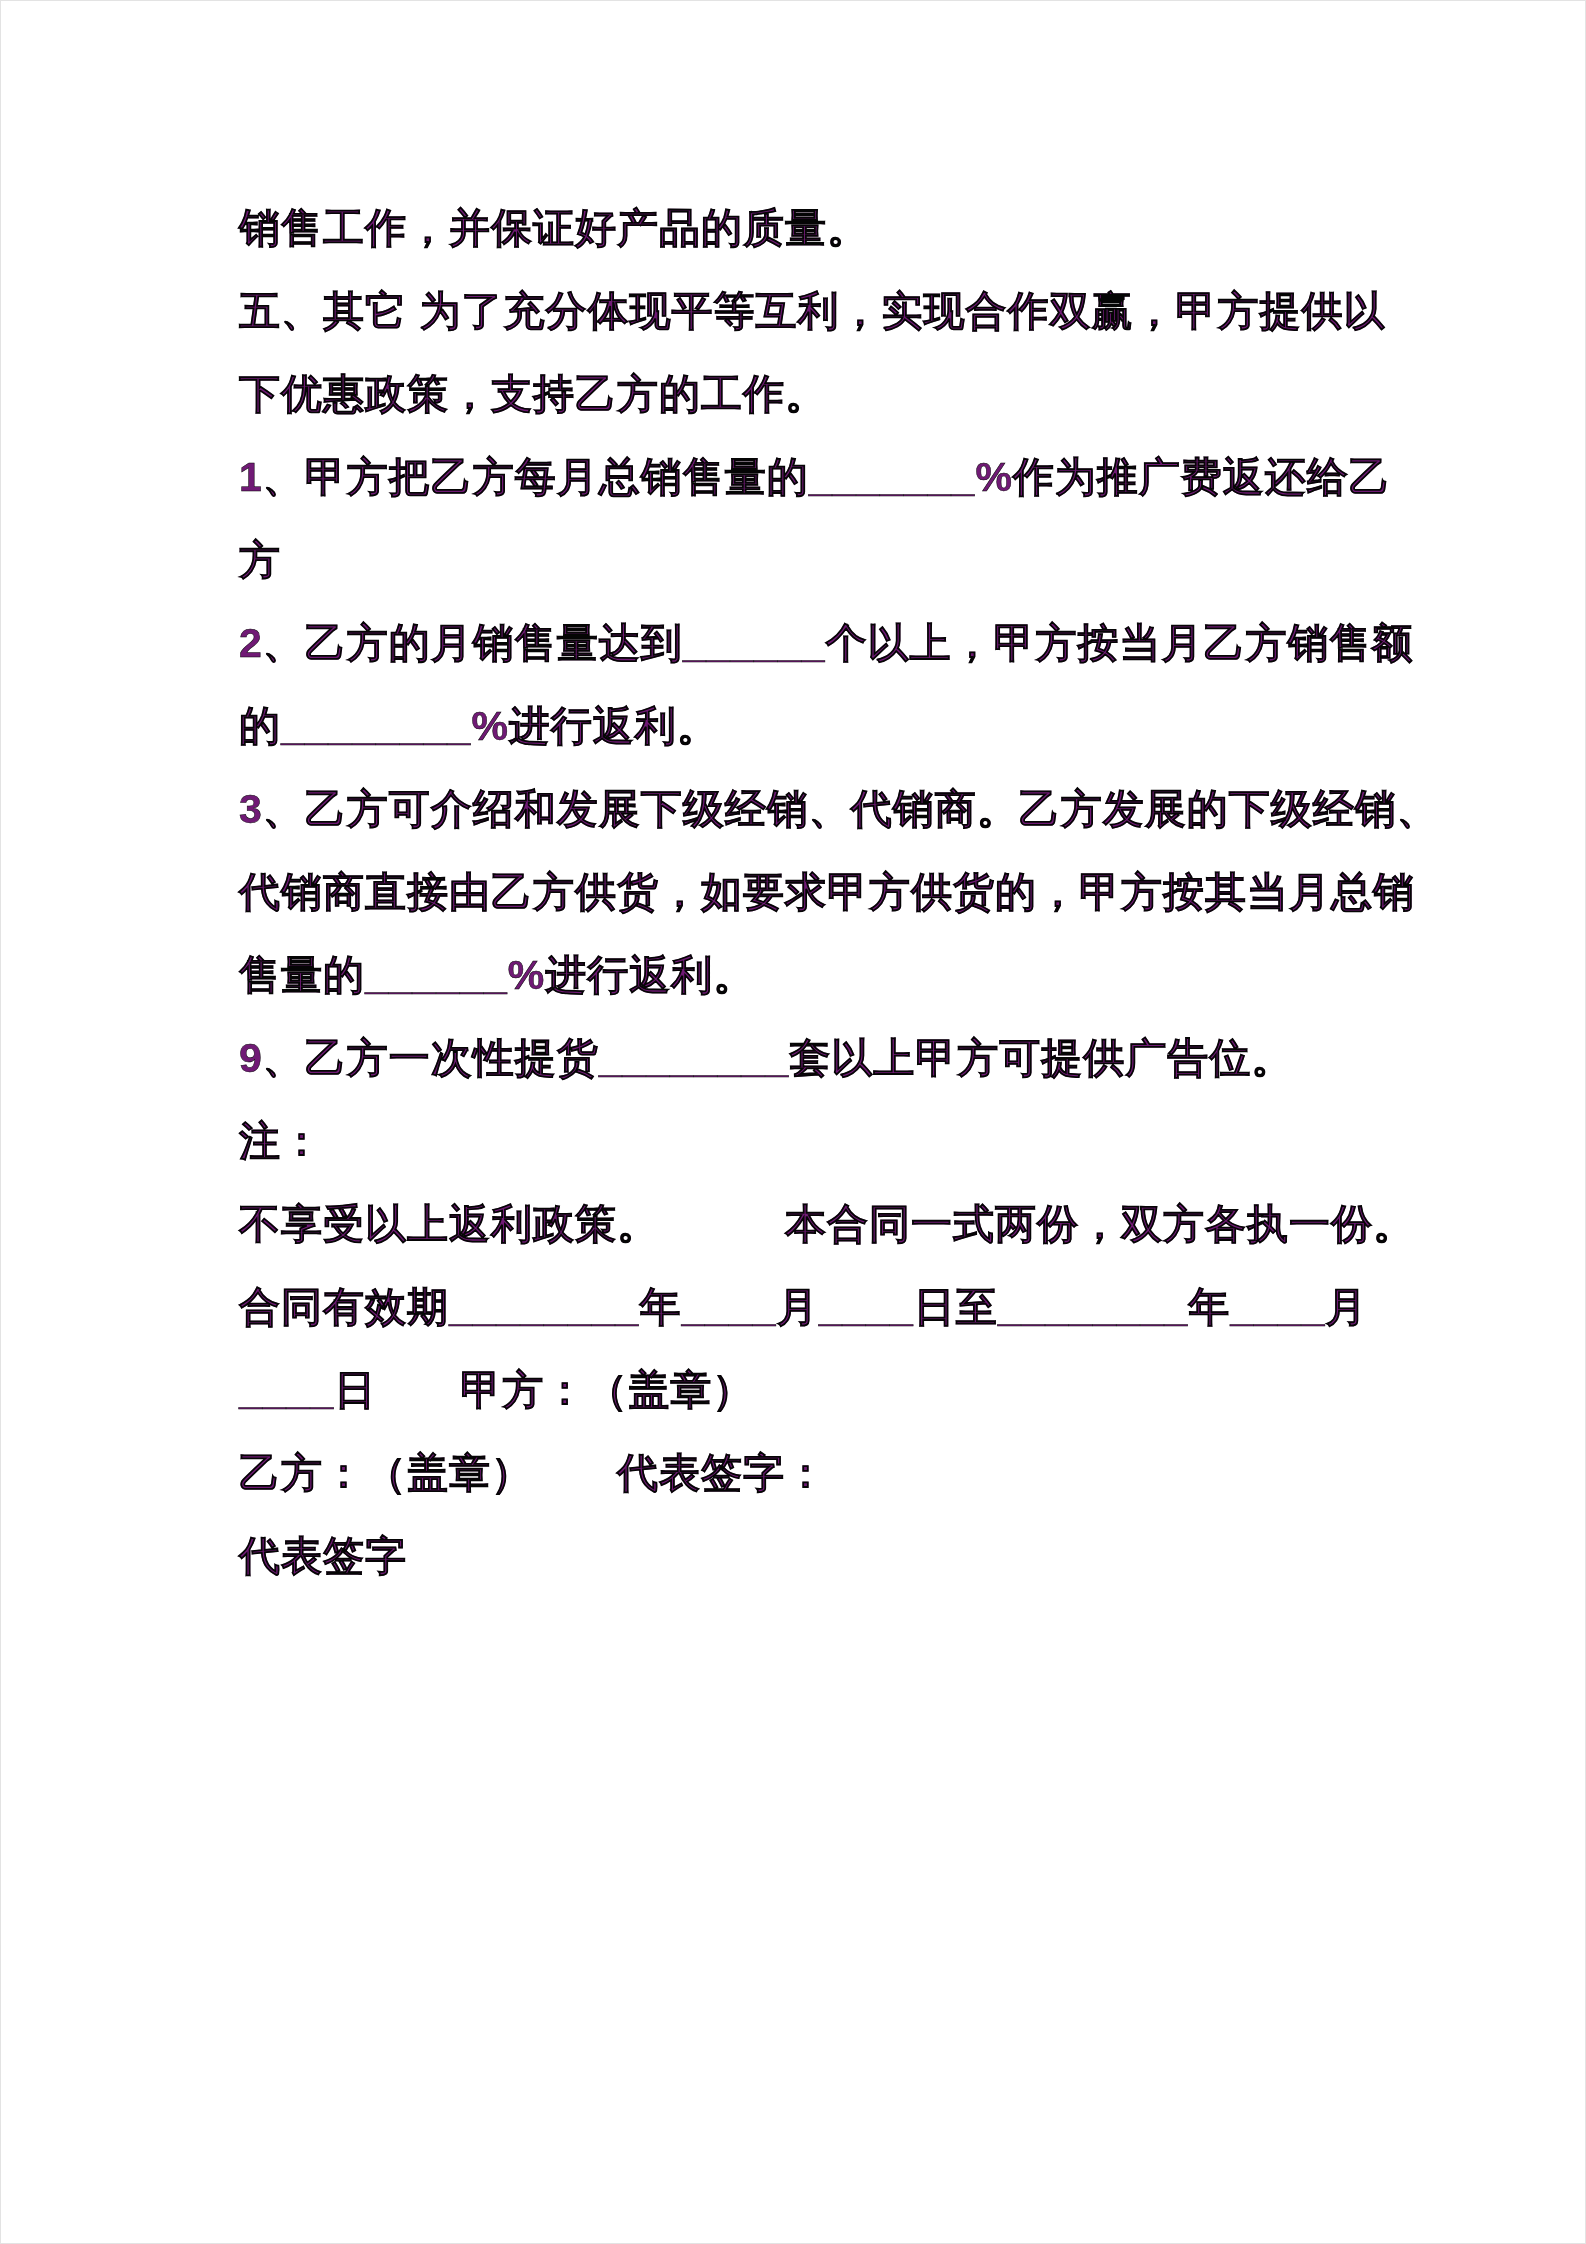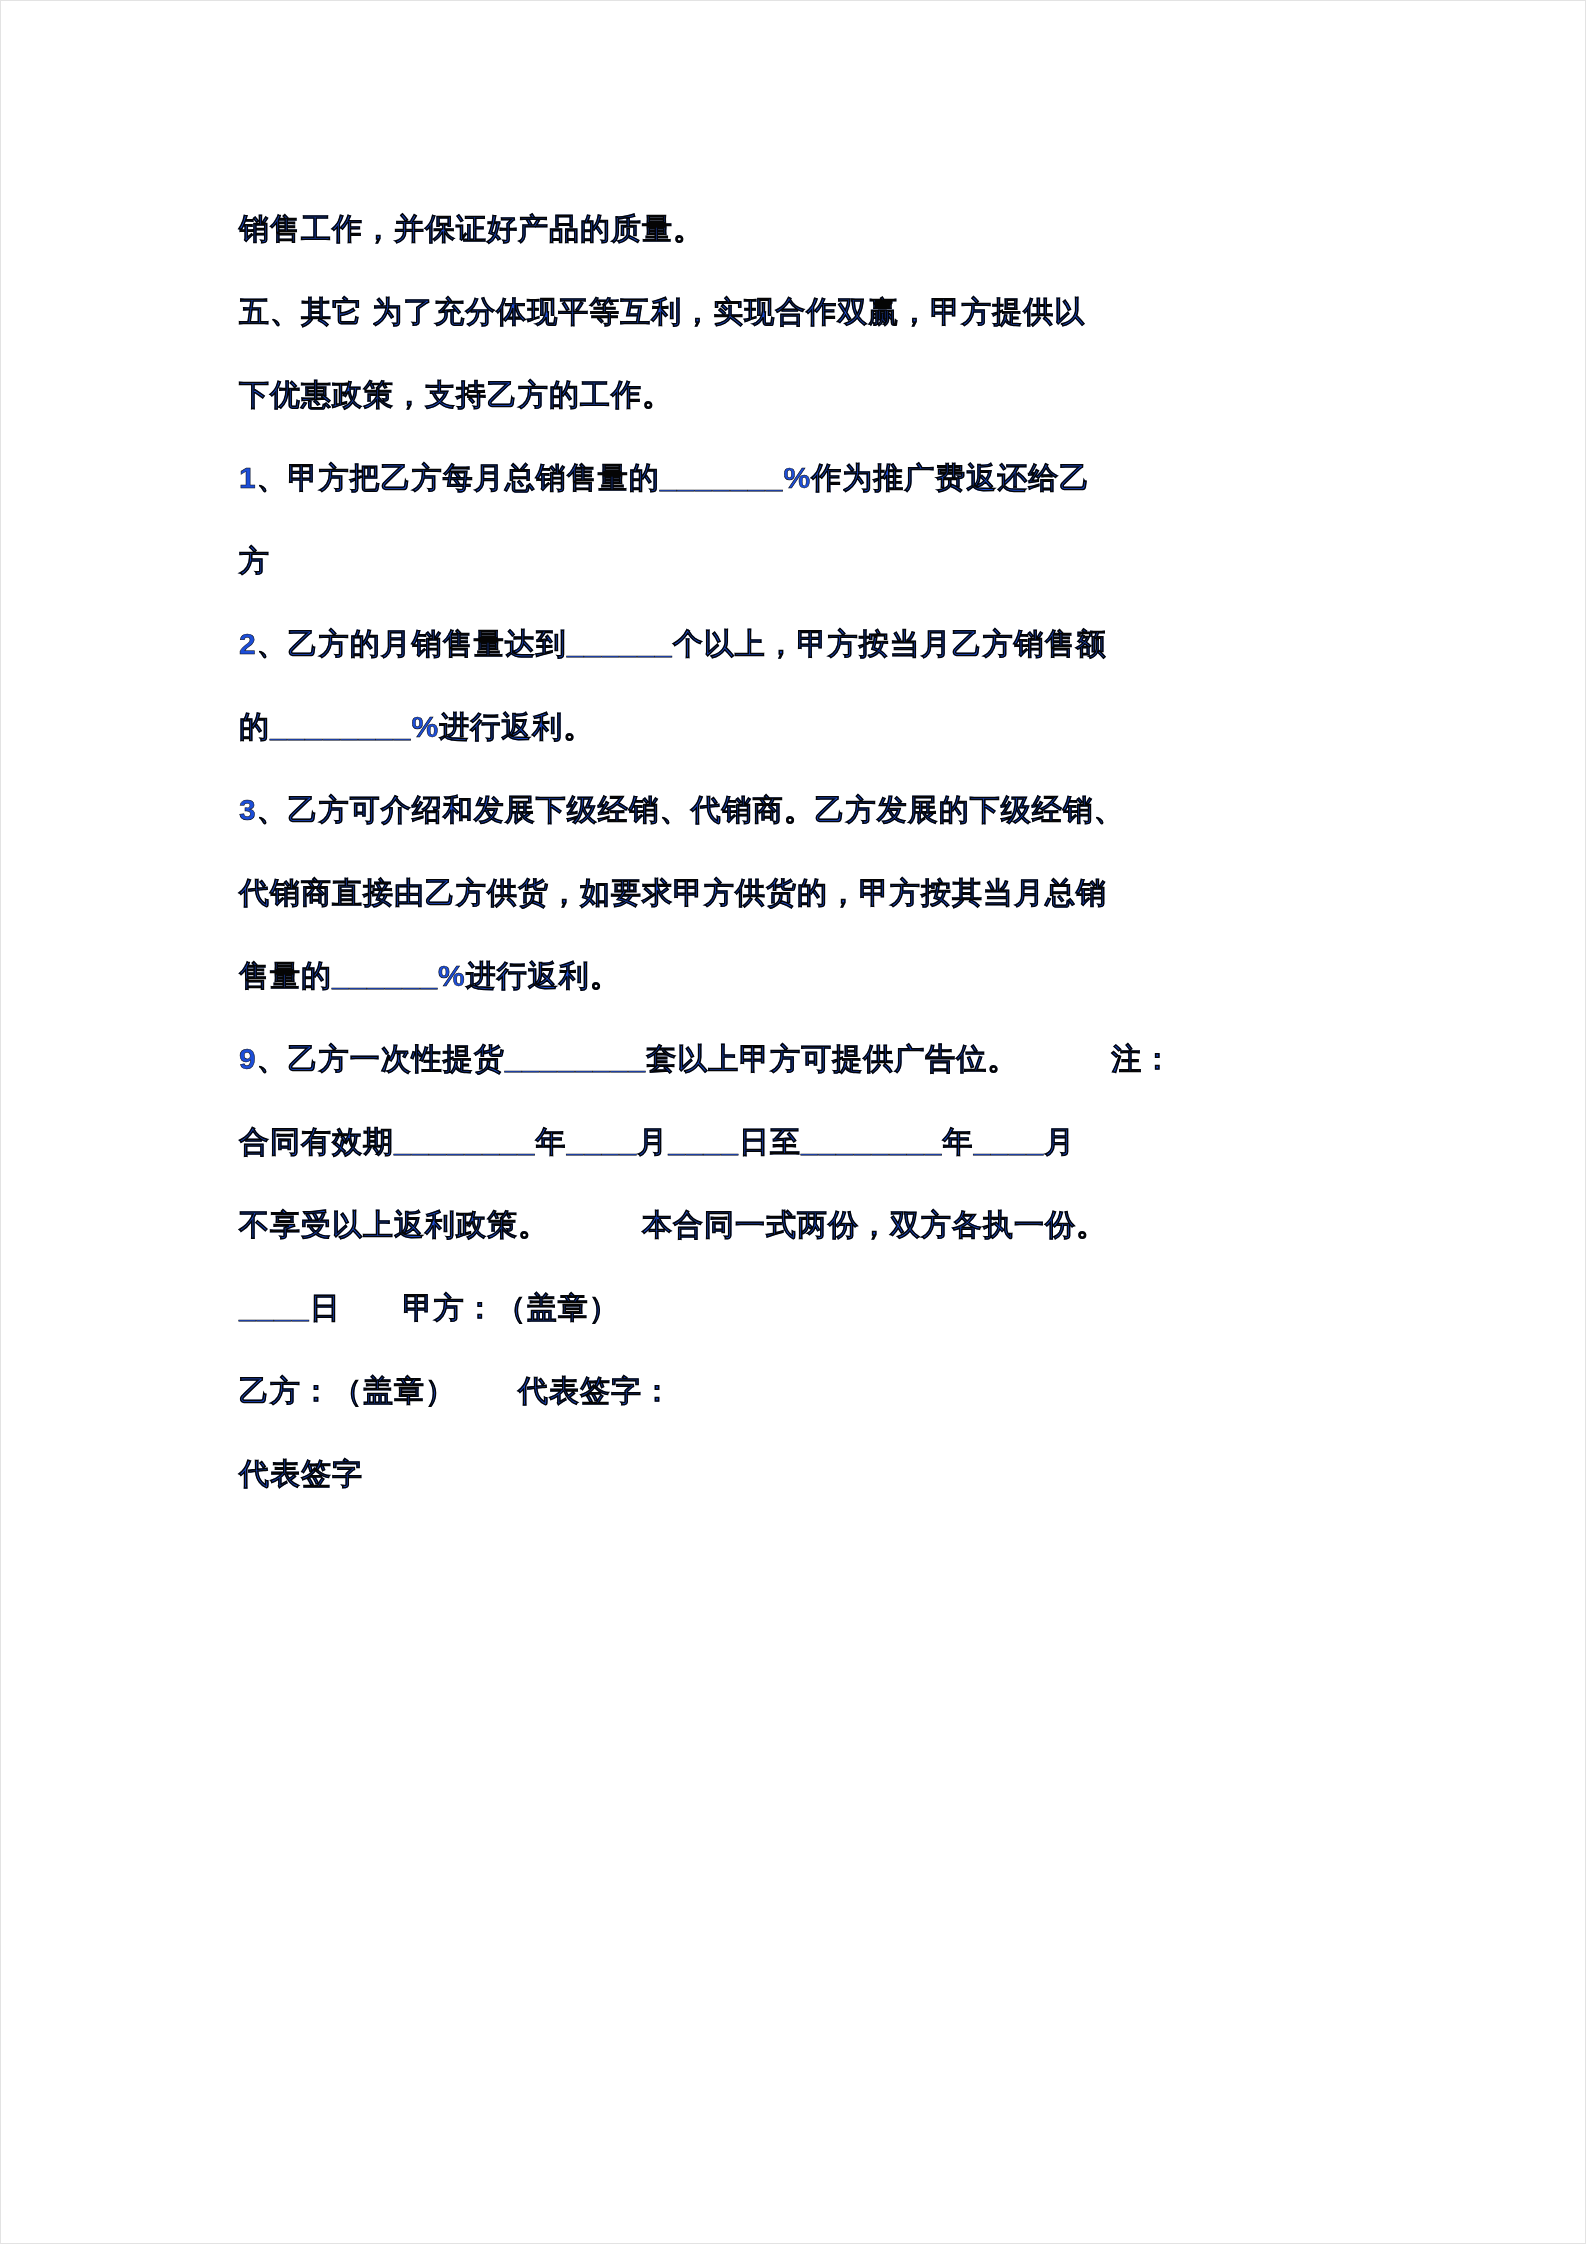--- a/index.html
+++ b/index.html
@@ -18,24 +18,24 @@
     overflow: hidden;
     font-family: "Liberation Sans", "DejaVu Sans", sans-serif;
   }
   .doc-body {
     position: absolute;
     left: 238px;
     top: 186px;
     width: 1210px;
   }
   .doc-line {
-    font-size: 30px;
+    font-size: 41px;
     line-height: 83px;
     font-weight: bold;
-    color: #1d4ed8;
+    color: #701a75;
     letter-spacing: 1px;
     white-space: pre-wrap;
     -webkit-text-stroke: 0.5px #050505;
   }
 </style>
 </head>
 <body>
 
 <div class="page">
   <div class="doc-body">
@@ -43,19 +43,19 @@
     <div class="doc-line">五、其它 为了充分体现平等互利，实现合作双赢，甲方提供以</div>
     <div class="doc-line">下优惠政策，支持乙方的工作。</div>
     <div class="doc-line">1、甲方把乙方每月总销售量的_______%作为推广费返还给乙</div>
     <div class="doc-line">方</div>
     <div class="doc-line">2、乙方的月销售量达到______个以上，甲方按当月乙方销售额</div>
     <div class="doc-line">的________%进行返利。</div>
     <div class="doc-line">3、乙方可介绍和发展下级经销、代销商。乙方发展的下级经销、</div>
     <div class="doc-line">代销商直接由乙方供货，如要求甲方供货的，甲方按其当月总销</div>
     <div class="doc-line">售量的______%进行返利。</div>
     <div class="doc-line">9、乙方一次性提货________套以上甲方可提供广告位。　　　注：</div>
+    <div class="doc-line">不享受以上返利政策。　　　本合同一式两份，双方各执一份。</div>
     <div class="doc-line">合同有效期________年____月____日至________年____月</div>
-    <div class="doc-line">不享受以上返利政策。　　　本合同一式两份，双方各执一份。</div>
     <div class="doc-line">____日　　甲方：（盖章）</div>
     <div class="doc-line">乙方：（盖章）　　代表签字：</div>
     <div class="doc-line">代表签字</div>
   </div>
 </div>
 
 </body></html>

